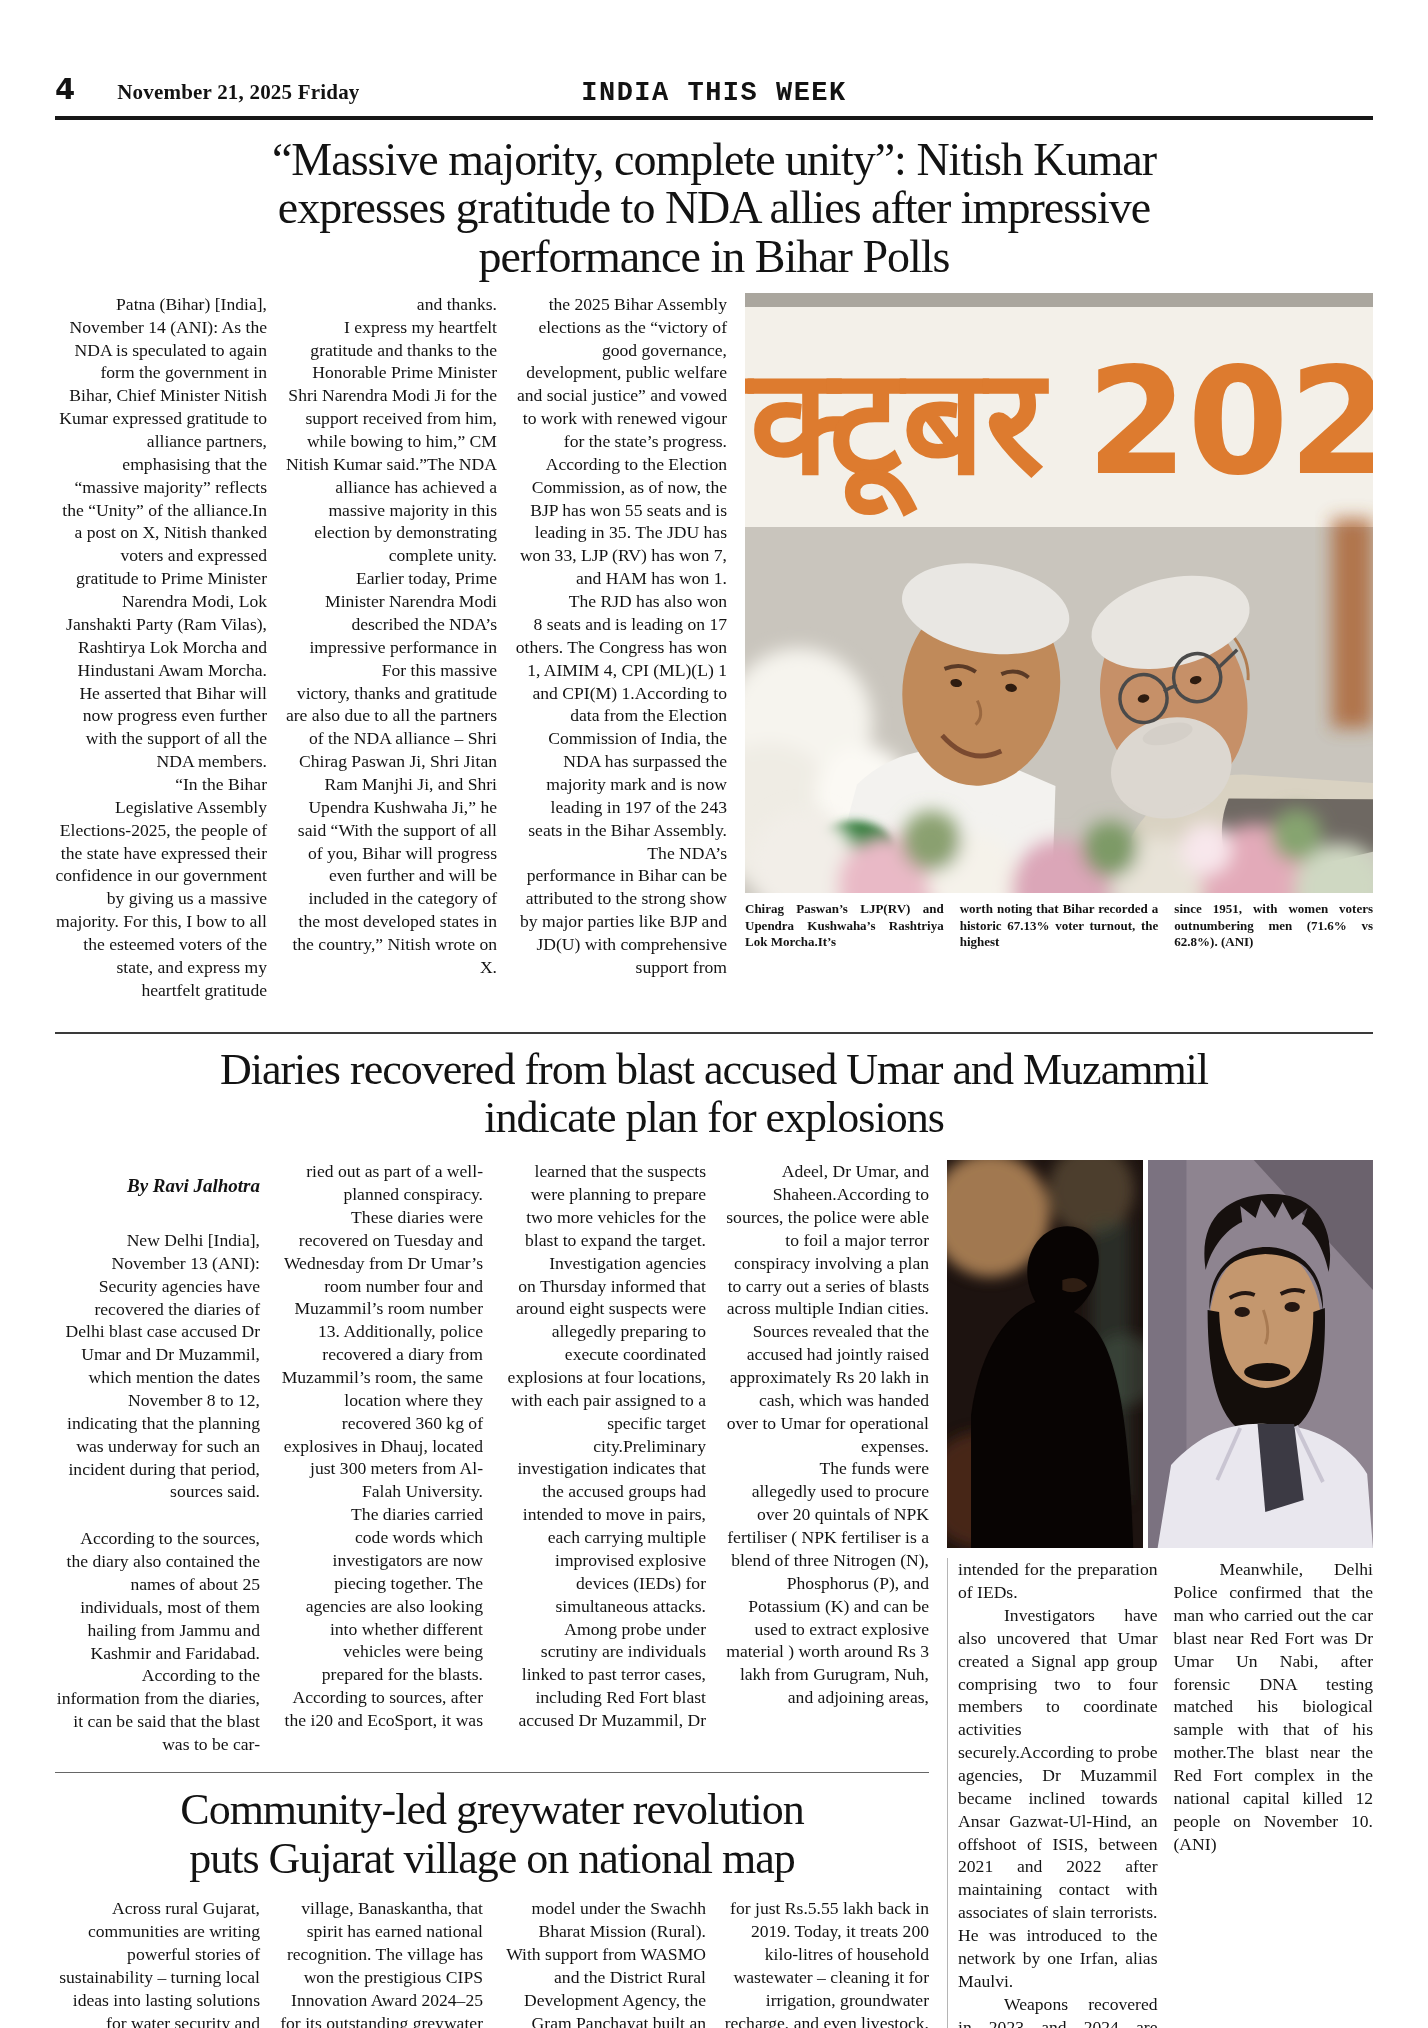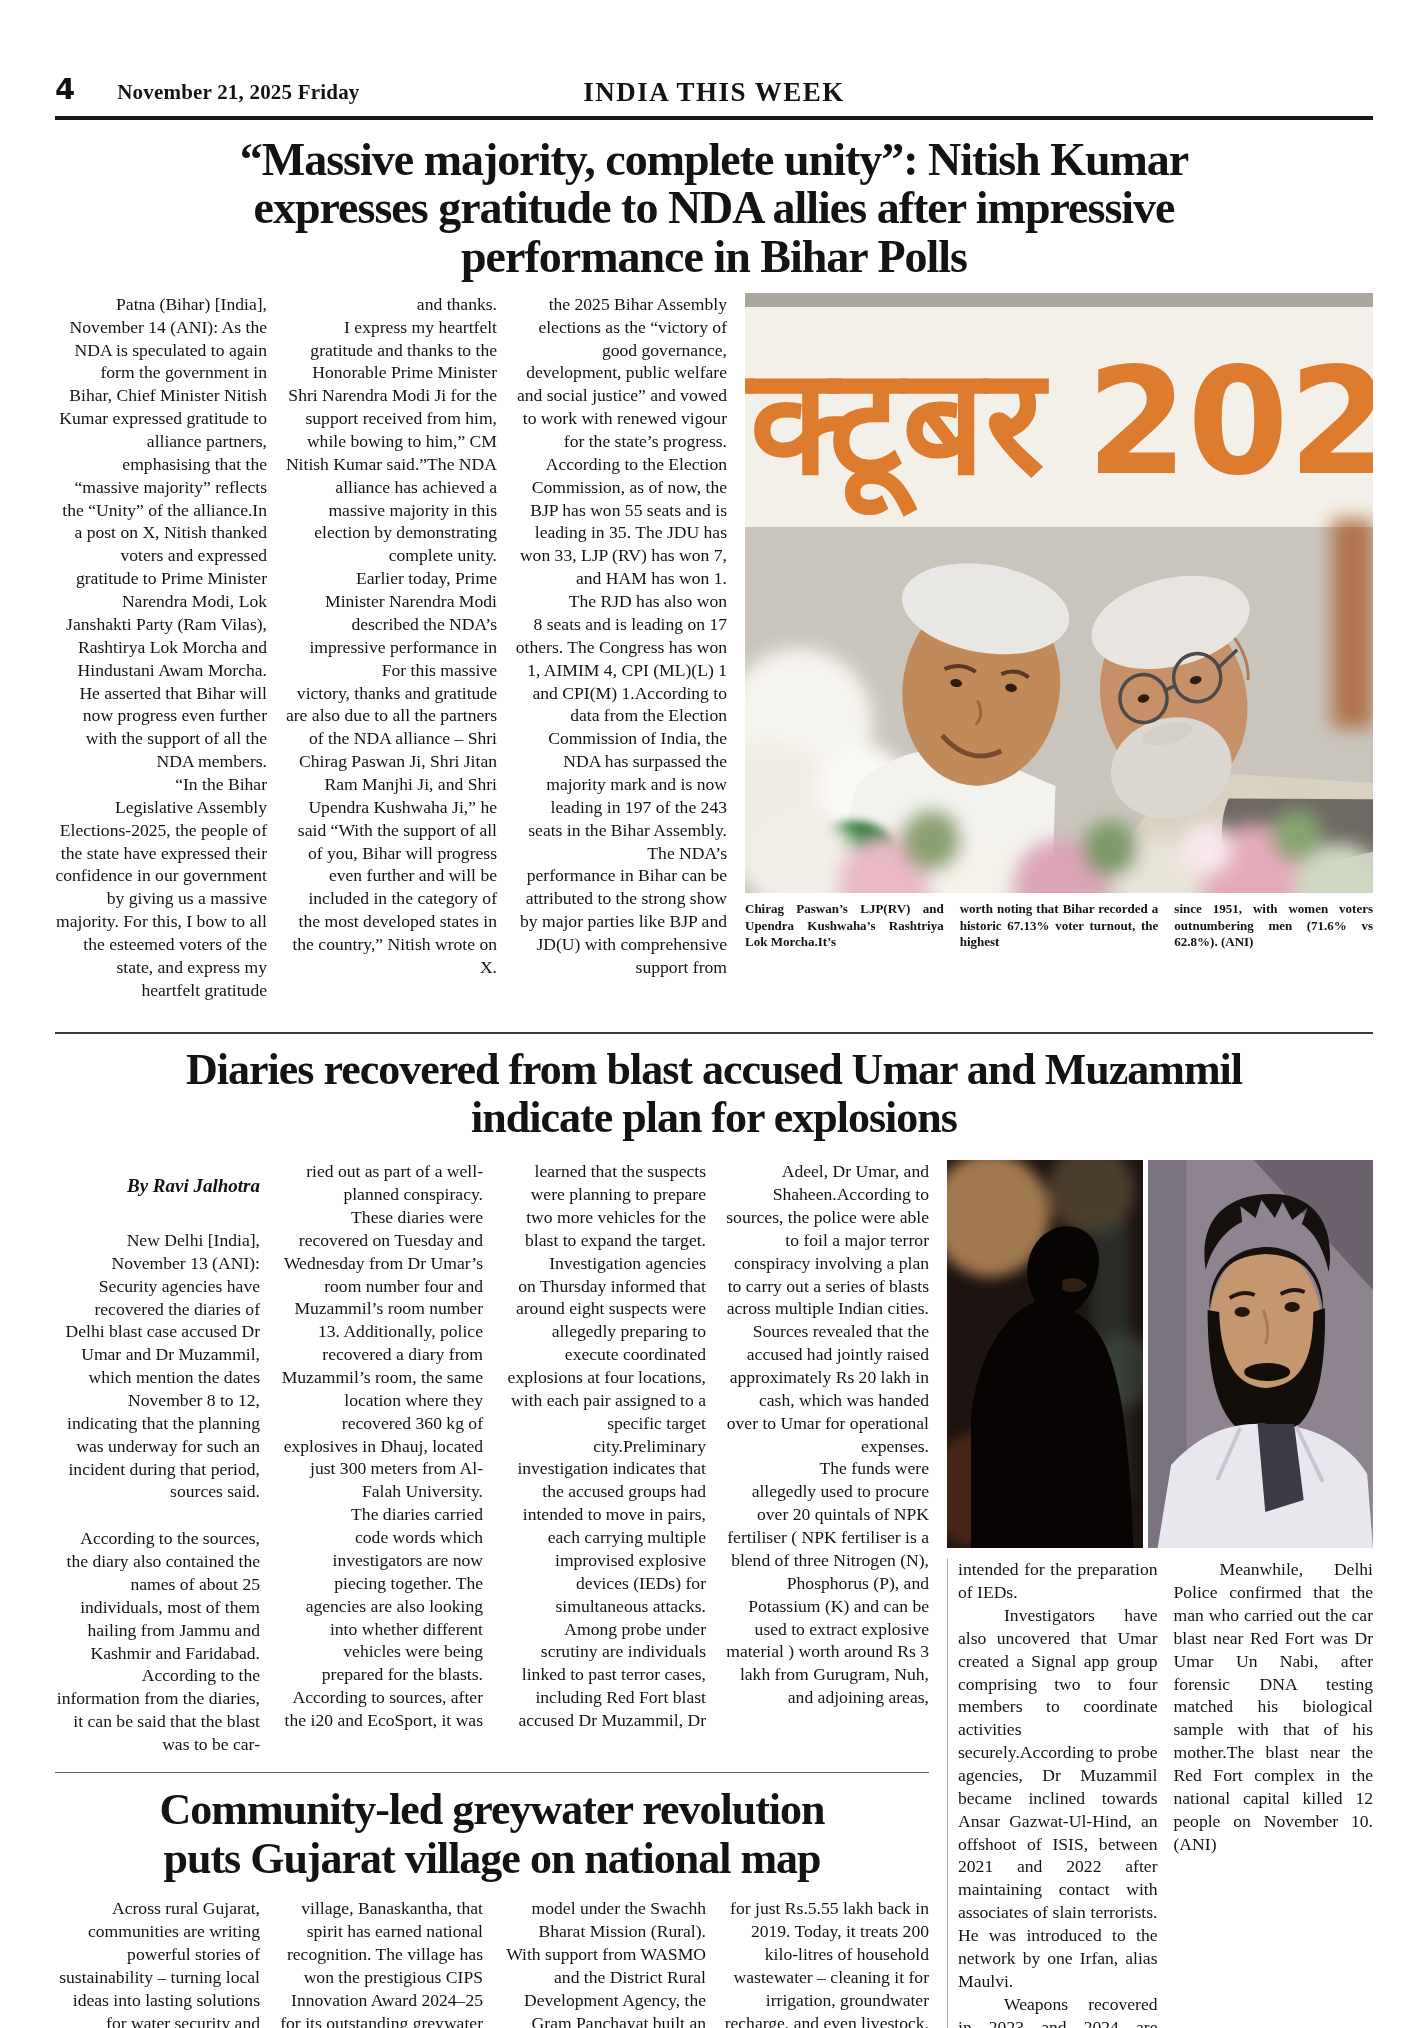--- a/index.html
+++ b/index.html
@@ -8,23 +8,23 @@
     background:#ffffff; color:#131313; box-sizing:border-box;
     padding:72px 55px 30px 55px; overflow:hidden;
     font-family:"Liberation Serif", serif;
   }
   
   .header-row { position:relative; display:flex; align-items:baseline;
     padding-bottom:10px; border-bottom:4px solid #181818; }
   .page-num { font-family:"DejaVu Sans", sans-serif; font-weight:bold; font-size:29px; margin-right:42px; }
   .issue-date { font-weight:bold; font-size:21px; letter-spacing:.2px; }
   .masthead { position:absolute; left:50%; transform:translateX(-50%); bottom:8px;
-    font-weight:bold; font-size:27px; letter-spacing:1.5px; }
-  
-  .hl { text-align:center; font-weight:bold; margin:0; }
+    font-weight:bold; font-size:27px; letter-spacing:1.5px;font-family:Liberation Mono, monospace; }
+  
+  .hl { text-align:center; font-weight:normal; margin:0; }
   .hl div { white-space:nowrap; }
   .a1-hl { font-size:46px; line-height:1.05; letter-spacing:-1px; margin:16px 0 12px; }
   .a2-hl { font-size:44px; line-height:1.1; letter-spacing:-1px; margin:12px 0 16px; }
   .a3-hl { font-size:44px; line-height:1.12; letter-spacing:-1px; margin:12px 0 14px; }
   
   .rule-thin  { border:none; border-top:2px solid #3a3a3a; margin:30px 0 0 0; }
   .rule-thin2 { border:none; border-top:1.5px solid #666; margin:16px 0 0 0; }
   
   .cols { display:flex; gap:18px; }
   .col { flex:0 0 auto; width:212px; text-align:justify; font-size:17.6px; line-height:1.3; }

